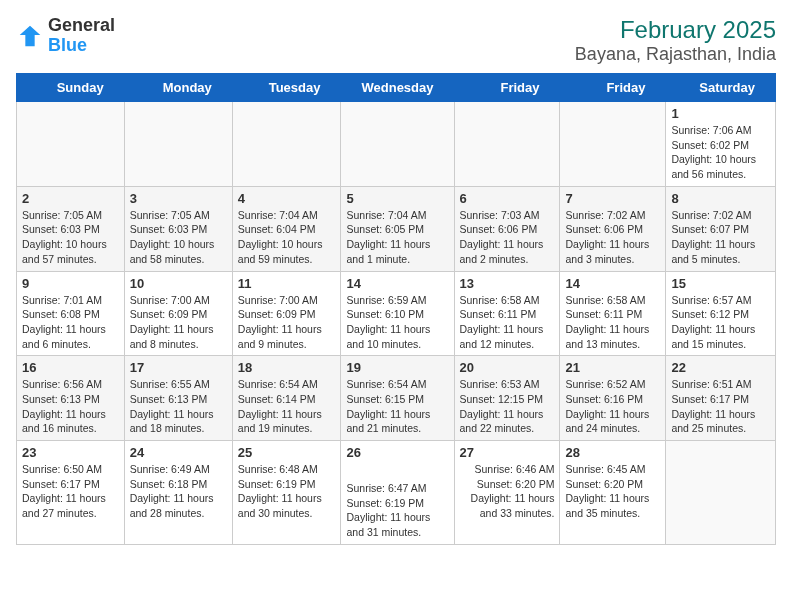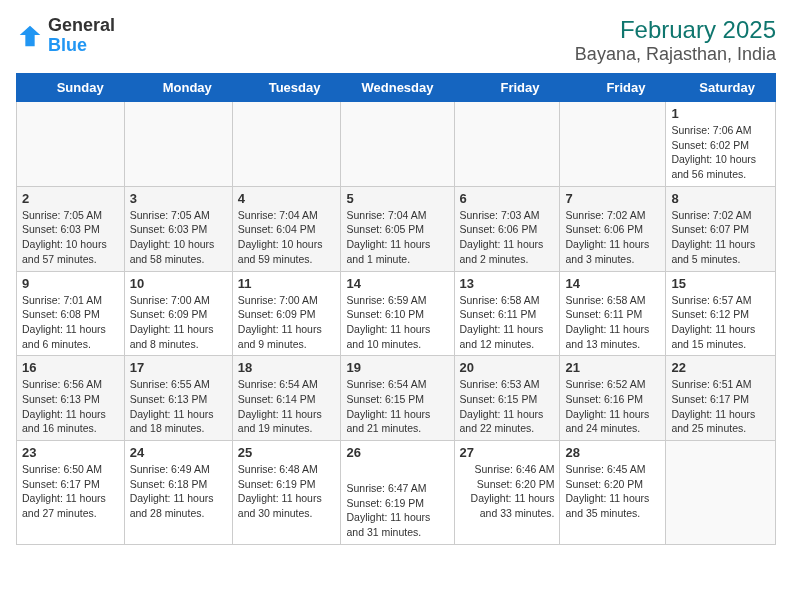--- a/index.html
+++ b/index.html
@@ -241,21 +241,21 @@
         </td>
         <td>
           <span class="day-num">19</span>
           <div class="day-info" style="white-space: pre-line;">Sunrise: 6:54 AM
 Sunset: 6:15 PM
 Daylight: 11 hours and 21 minutes.</div>
         </td>
         <td>
           <span class="day-num">20</span>
           <div class="day-info" style="white-space: pre-line;">Sunrise: 6:53 AM
-Sunset: 6:15 PM
+Sunset: 12:15 PM
 Daylight: 11 hours and 22 minutes.</div>
         </td>
         <td>
           <span class="day-num">21</span>
           <div class="day-info" style="white-space: pre-line;">Sunrise: 6:52 AM
 Sunset: 6:16 PM
 Daylight: 11 hours and 24 minutes.</div>
         </td>
         <td>
           <span class="day-num">22</span>

